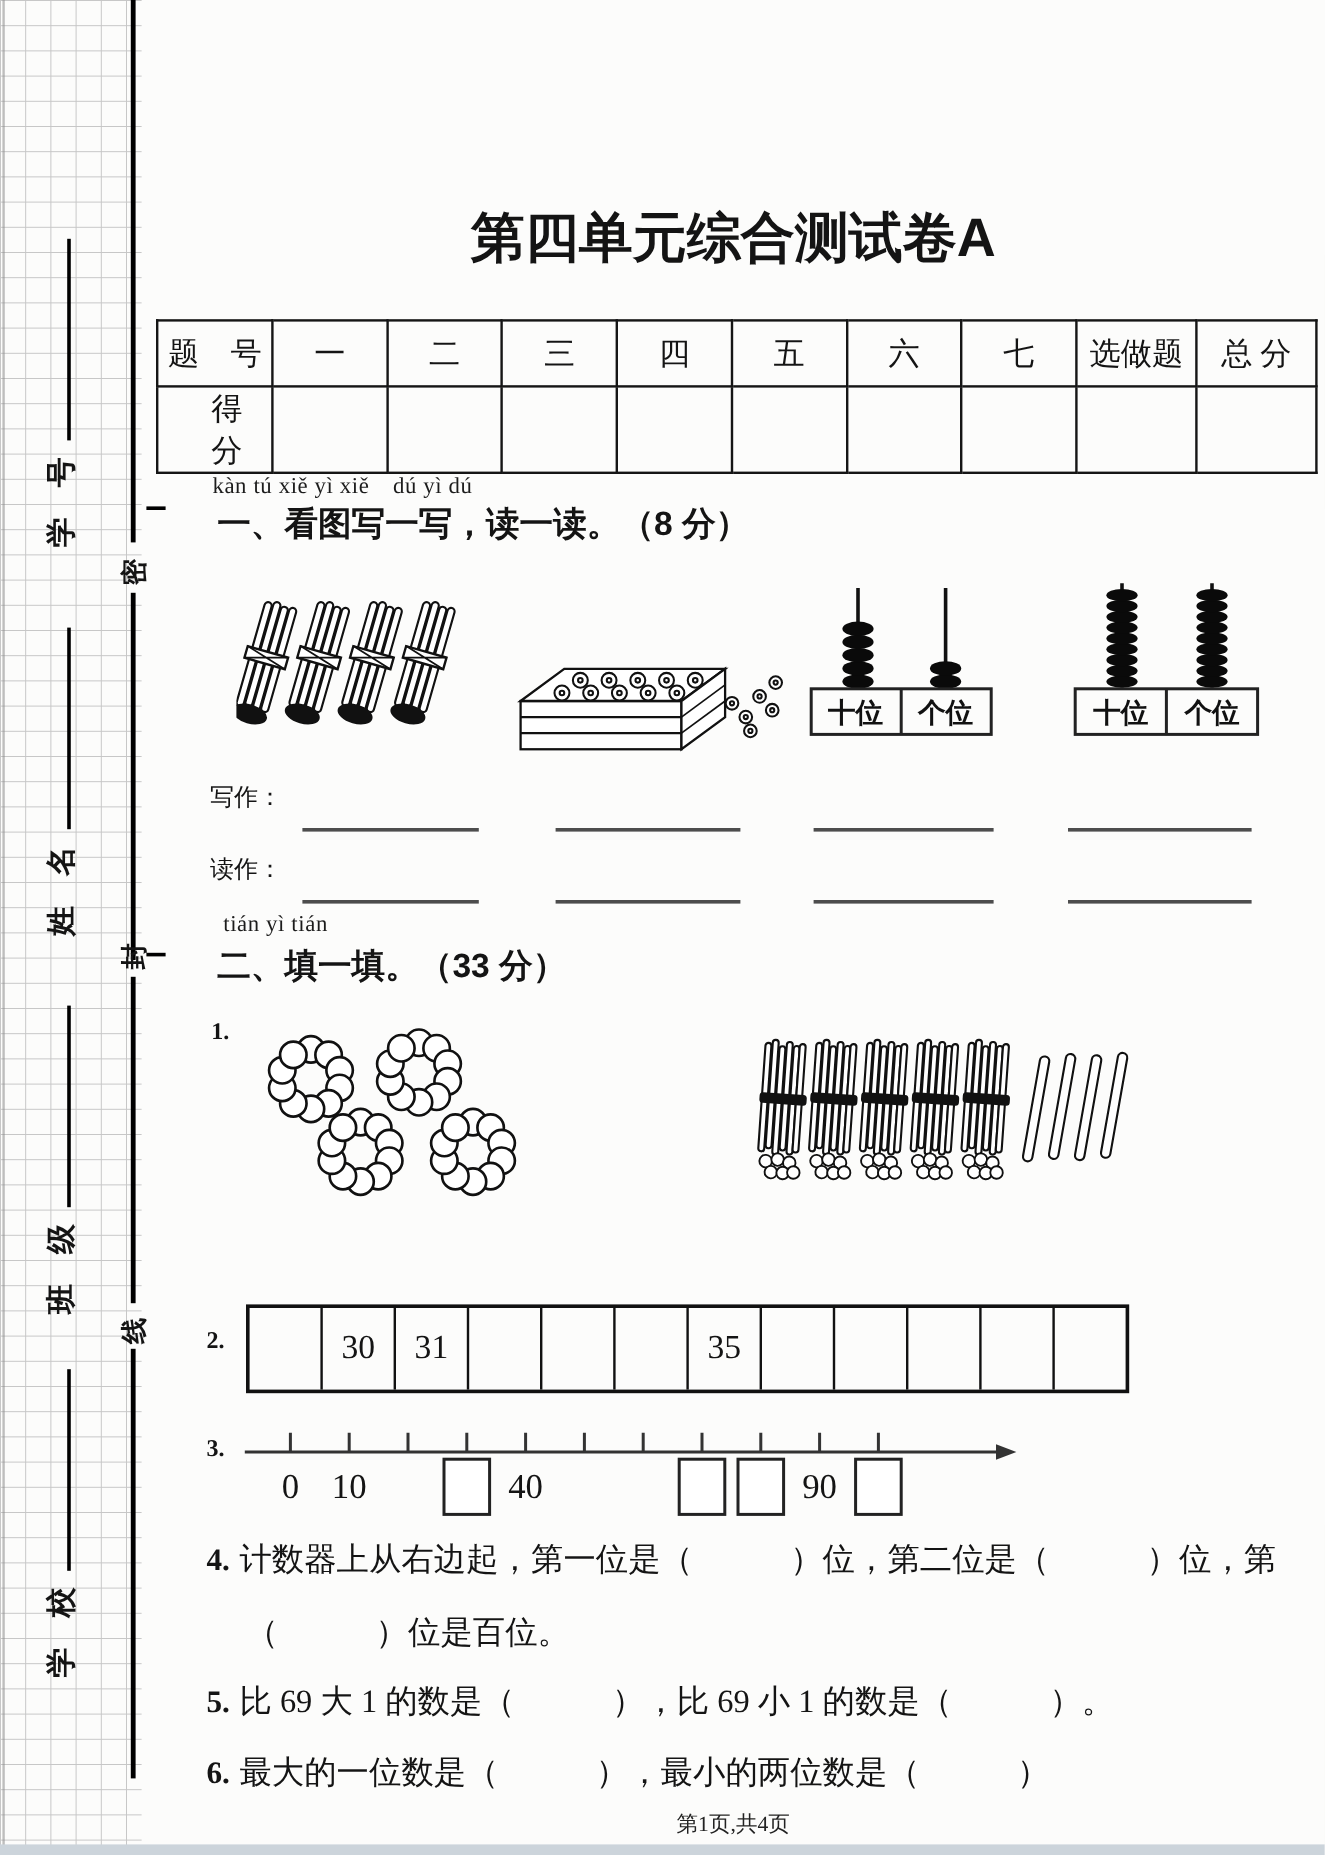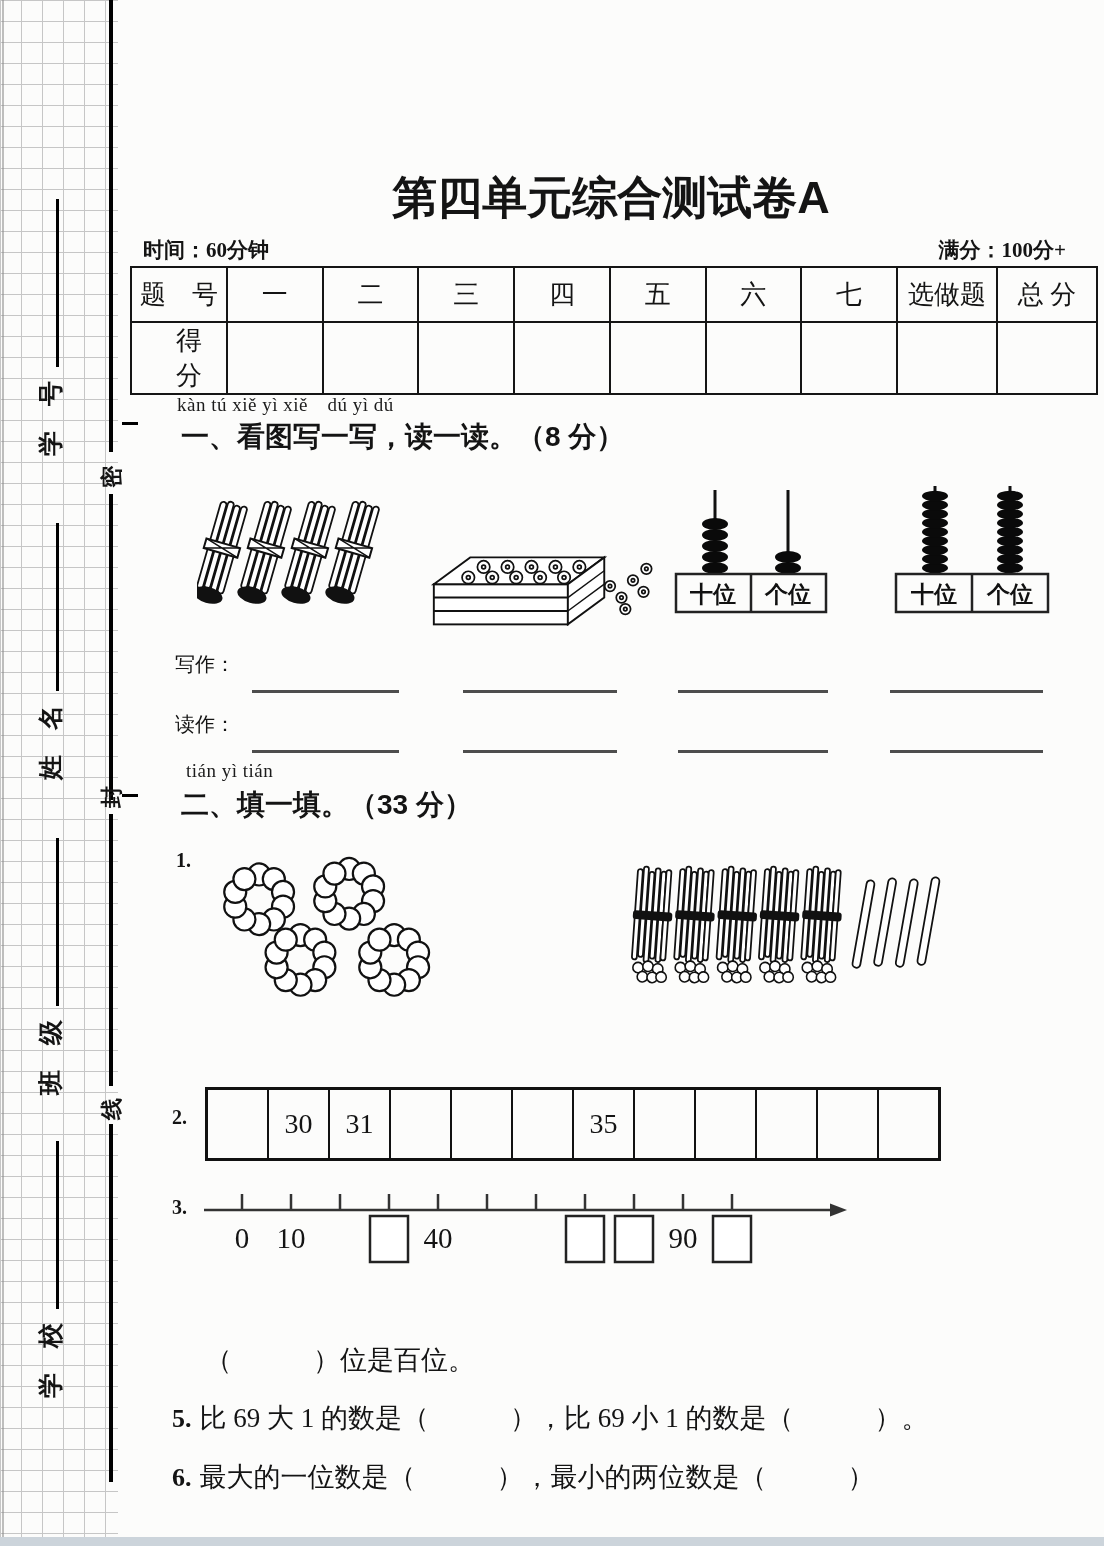--- a/index.html
+++ b/index.html
@@ -79,24 +79,20 @@
     <span>姓　名</span><span class="field-line"></span>
   </div>
   <div class="side-label" style="top:1095px;">
     <span>班　级</span><span class="field-line"></span>
   </div>
   <div class="side-label" style="top:1398px;">
     <span>学　校</span><span class="field-line"></span>
   </div>
 
   <div class="title2">第四单元综合测试卷A</div>
-  <div class="meta">
-    <span>时间：60分钟</span>
-    <span>满分：100分+</span>
-  </div>
 
   <table class="score">
     <colgroup>
         <col style="width:96px;">
         <col>
         <col>
         <col>
         <col>
         <col>
         <col>
@@ -448,24 +444,28 @@
     <text class="nltxt" x="236" y="62" text-anchor="middle">40</text>
     <text class="nltxt" x="481" y="62" text-anchor="middle">90</text>
     <g fill="#fff" stroke="#222" stroke-width="2.5">
       <rect x="168" y="30" width="38" height="46"></rect>
       <rect x="364" y="30" width="38" height="46"></rect>
       <rect x="413" y="30" width="38" height="46"></rect>
       <rect x="511" y="30" width="38" height="46"></rect>
     </g>
   </svg>
 
+  <div class="qline" style="left:172px;top:1281px;">
+    <span class="qnum">4.</span><span class="qtext">计数器上从右边起，第一位是（　　　）位，第二位是（　　　）位，第</span>
+  </div>
   <div class="qline qtext" style="left:205px;top:1342px;">（　　　）位是百位。</div>
 
   <div class="qline" style="left:172px;top:1400px;">
     <span class="qnum">5.</span><span class="qtext">比 69 大 1 的数是（　　　），比 69 小 1 的数是（　　　）。</span>
   </div>
 
   <div class="qline" style="left:172px;top:1459px;">
     <span class="qnum">6.</span><span class="qtext">最大的一位数是（　　　），最小的两位数是（　　　）</span>
   </div>
 
+  <div class="footer">第1页,共4页</div>
   <div class="bottom-strip"></div>
 </div>
 
 </body></html>

